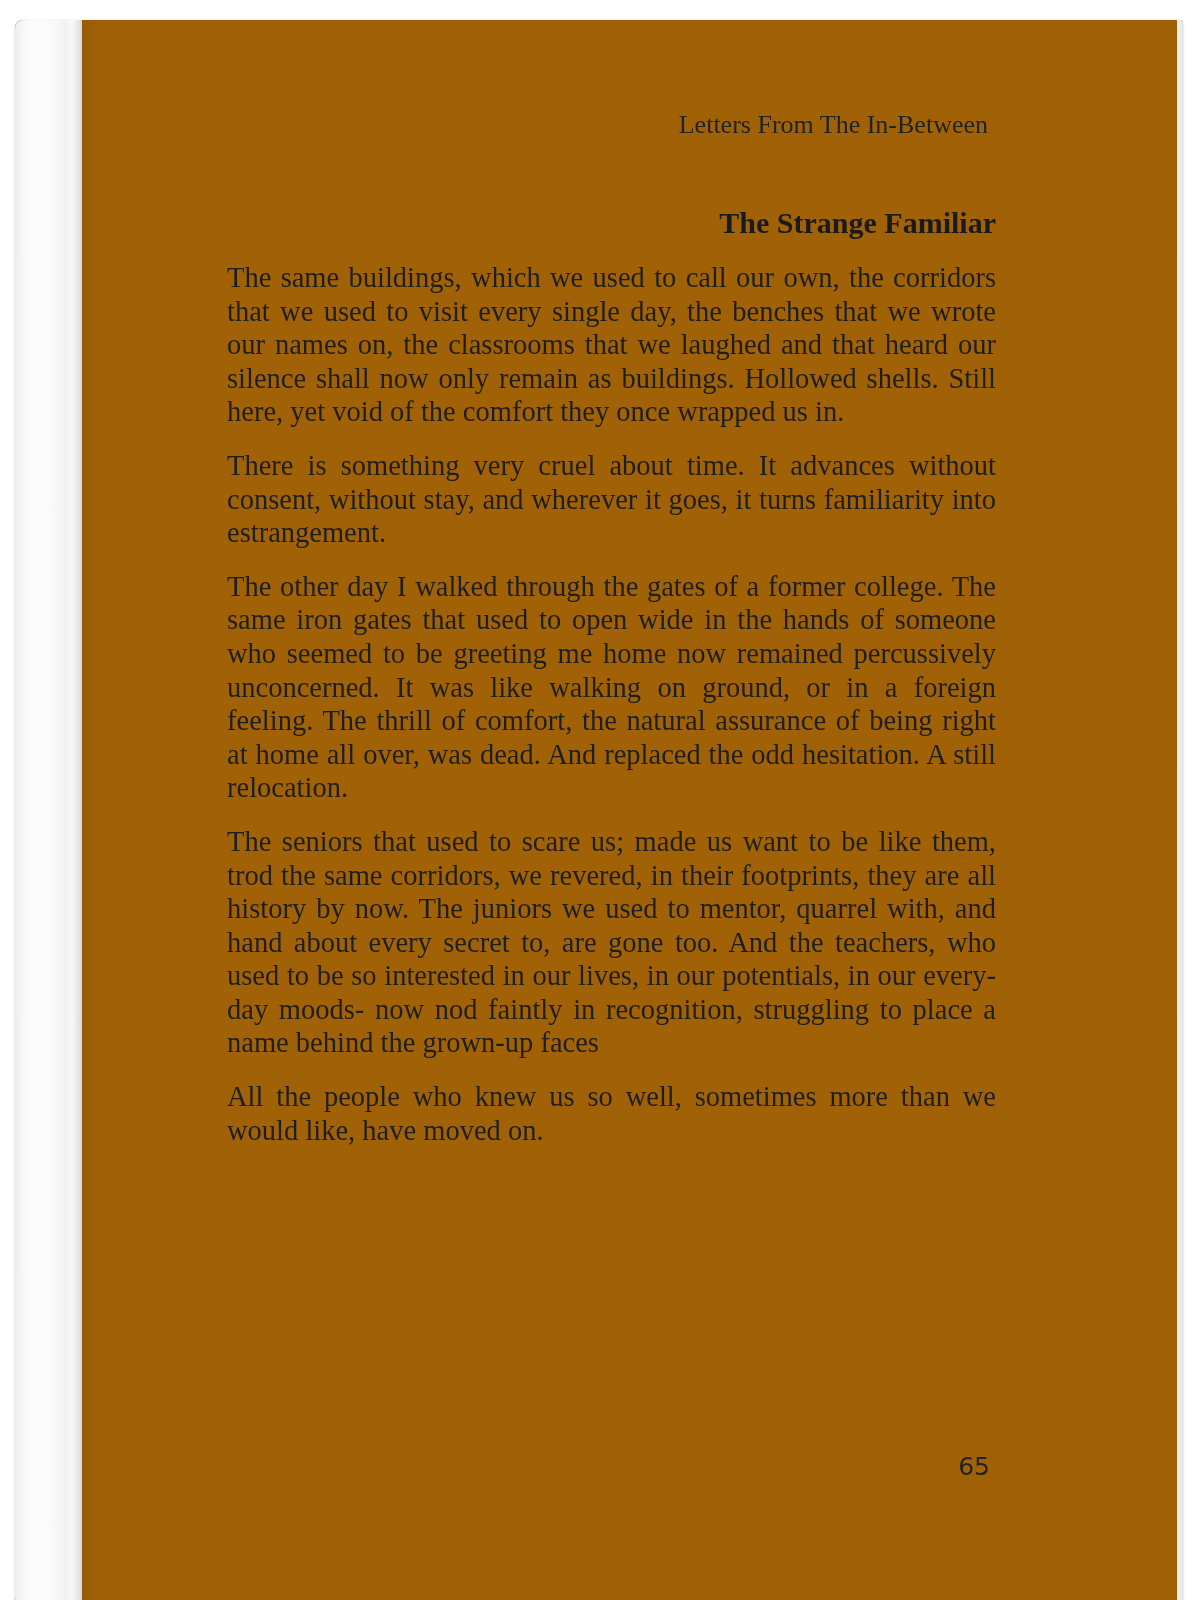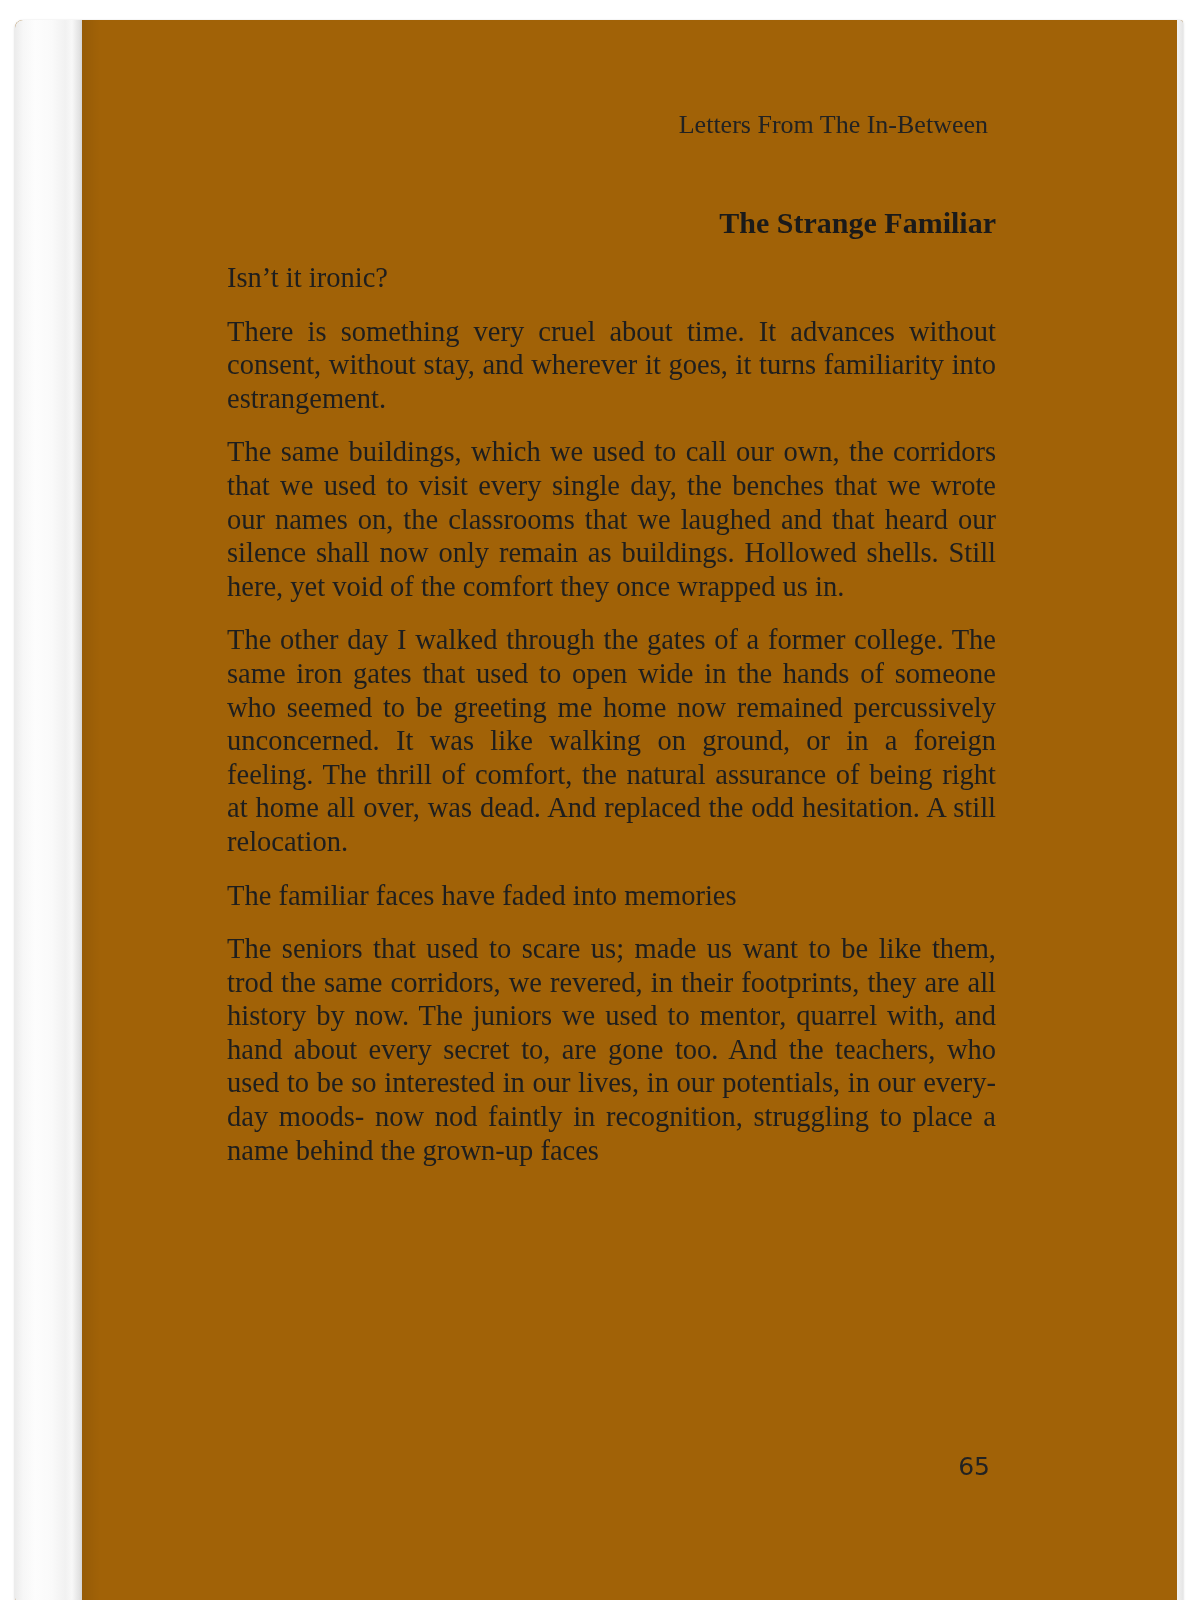--- a/index.html
+++ b/index.html
@@ -105,22 +105,21 @@
 <div class="book">
   <div class="spine"></div>
   <div class="spine-shadow"></div>
   <div class="right-edge"></div>
   <div class="bottom-edge"></div>
 
   <div class="running-header">Letters From The In-Between</div>
 
   <div class="content">
     <h2 class="chapter-title">The Strange Familiar</h2>
-    <p class="para">Isn’t it ironic?</p>
+    <p class="para">The same buildings, which we used to call our own, the corridors that we used to visit every single day, the benches that we wrote our names on, the classrooms that we laughed and that heard our silence shall now only remain as buildings. Hollowed shells. Still here, yet void of the comfort they once wrapped us in.</p>
     <p class="para">There is something very cruel about time. It advances without consent, without stay, and wherever it goes, it turns familiarity into estrangement.</p>
-    <p class="para">The same buildings, which we used to call our own, the corridors that we used to visit every single day, the benches that we wrote our names on, the classrooms that we laughed and that heard our silence shall now only remain as buildings. Hollowed shells. Still here, yet void of the comfort they once wrapped us in.</p>
     <p class="para">The other day I walked through the gates of a former college. The same iron gates that used to open wide in the hands of someone who seemed to be greeting me home now remained percussively unconcerned. It was like walking on ground, or in a foreign feeling. The thrill of comfort, the natural assurance of being right at home all over, was dead. And replaced the odd hesitation. A still relocation.</p>
-    <p class="para">The familiar faces have faded into memories</p>
     <p class="para">The seniors that used to scare us; made us want to be like them, trod the same corridors, we revered, in their footprints, they are all history by now. The juniors we used to mentor, quarrel with, and hand about every secret to, are gone too. And the teachers, who used to be so interested in our lives, in our potentials, in our every-day moods- now nod faintly in recognition, struggling to place a name behind the grown-up faces</p>
+    <p class="para">All the people who knew us so well, sometimes more than we would like, have moved on.</p>
   </div>
 
   <div class="page-number">65</div>
 </div>
 
 </body></html>

